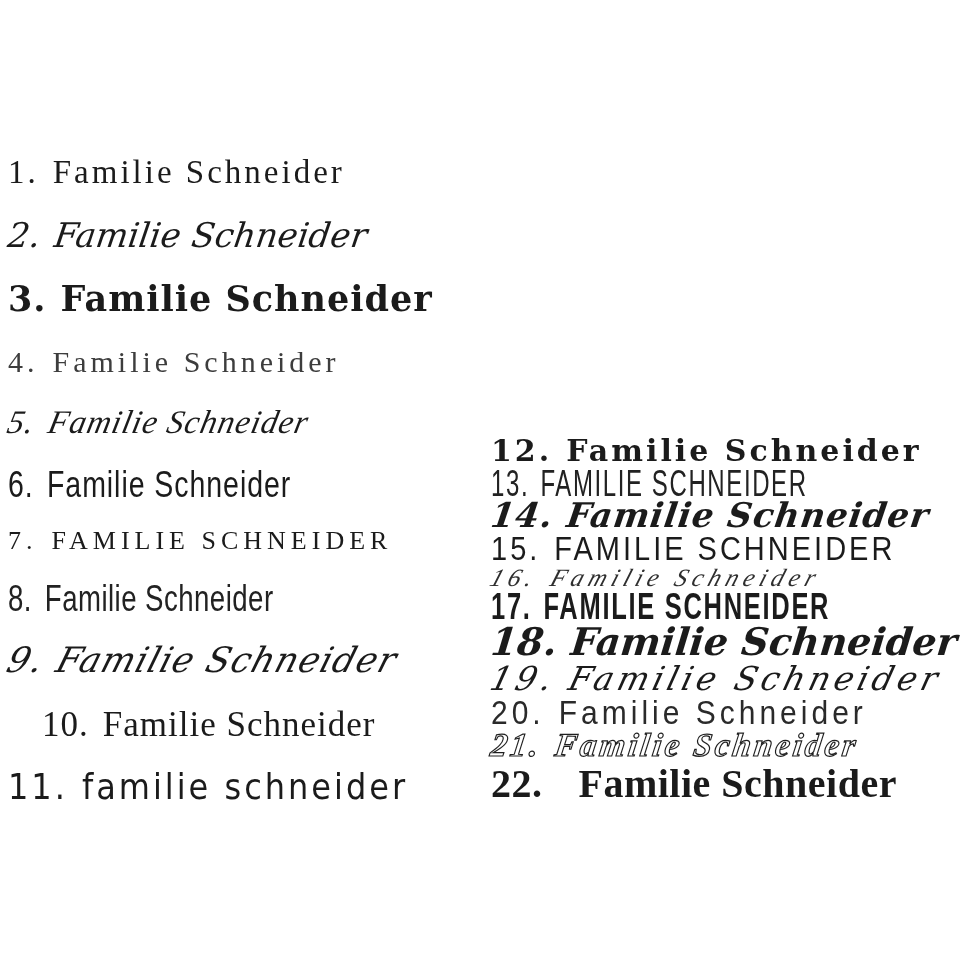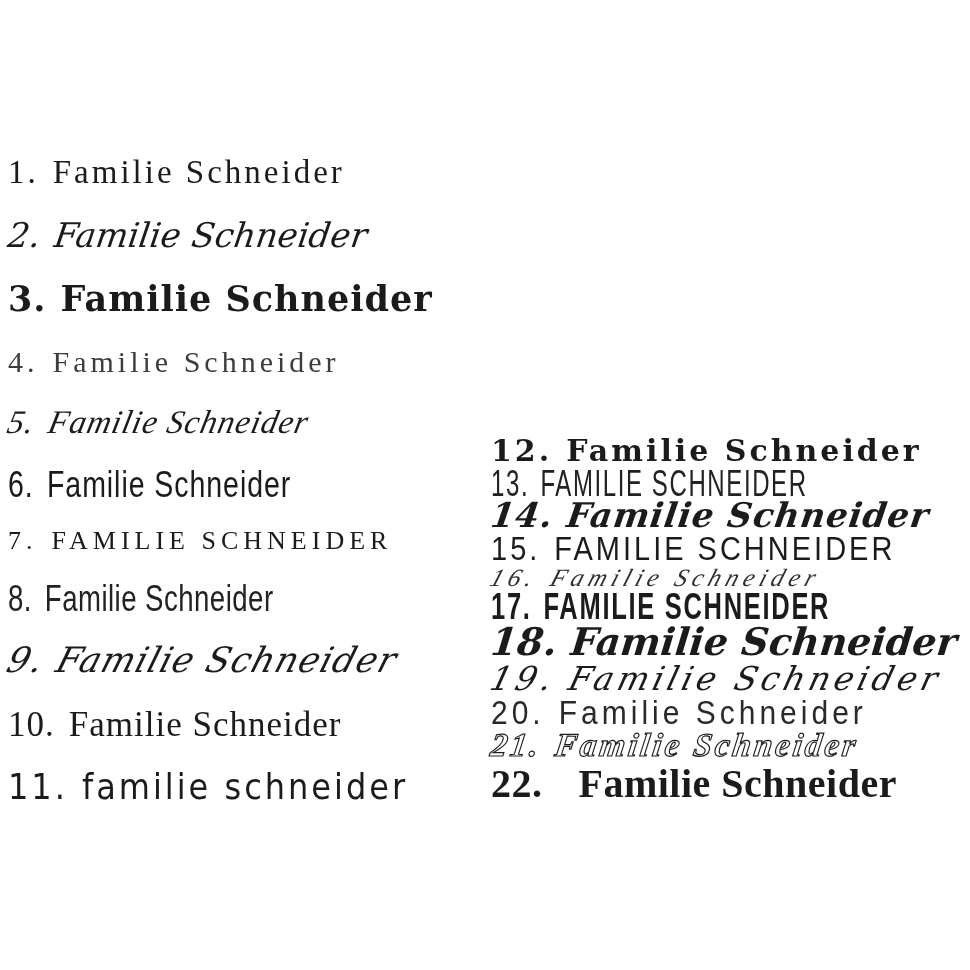--- a/index.html
+++ b/index.html
@@ -43,21 +43,21 @@
   
   .f1  { font-family: "Liberation Serif", serif; font-size: 33px; letter-spacing: 3px; }
   .f2  { font-family: "DejaVu Serif", serif; font-style: italic; font-size: 34px; transform: skewX(-8deg); }
   .f3  { font-family: "DejaVu Serif", serif; font-weight: bold; font-size: 35px; letter-spacing: 1px; }
   .f4  { font-family: "Liberation Serif", serif; font-size: 30px; letter-spacing: 4px; color: #3d3d3d; }
   .f5  { font-family: "Liberation Serif", serif; font-style: italic; font-size: 33px; letter-spacing: 1px; transform: skewX(-12deg); }
   .f6  { font-family: "Liberation Sans", sans-serif; font-size: 30px; letter-spacing: 1px; transform: scale(0.95, 1.25); }
   .f7  { font-family: "Liberation Serif", serif; text-transform: uppercase; font-size: 26px; letter-spacing: 5px; }
   .f8  { font-family: "Liberation Sans", sans-serif; font-size: 30px; letter-spacing: 0.5px; transform: scale(0.92, 1.2); color: #222; }
   .f9  { font-family: "DejaVu Serif", serif; font-style: italic; font-size: 35px; letter-spacing: 1px; transform: skewX(-16deg); }
-  .f10 { font-family: "Liberation Serif", serif; font-size: 35px; letter-spacing: 1px; }
+  .f10 { font-family: "Liberation Serif", serif; font-size: 35px; letter-spacing: 1px; margin-left: 34px; }
   .f11 { font-family: "DejaVu Sans", sans-serif; font-size: 32px; letter-spacing: 3px; transform: scale(1, 1.1); }
   .f11 .txt { text-transform: lowercase; }
   .f12 { font-family: "DejaVu Serif", serif; font-weight: bold; font-size: 30px; letter-spacing: 3px; }
   .f13 { font-family: "Liberation Sans", sans-serif; text-transform: uppercase; font-size: 30px; letter-spacing: 2px; transform: scale(0.8, 1.25); color: #222; }
   .f14 { font-family: "DejaVu Serif", serif; font-style: italic; font-weight: bold; font-size: 34px; letter-spacing: 1px; transform: skewX(-8deg); }
   .f15 { font-family: "Liberation Sans", sans-serif; text-transform: uppercase; font-size: 29px; letter-spacing: 3px; transform: scale(1, 1.15); }
   .f16 { font-family: "Liberation Serif", serif; font-style: italic; font-size: 25px; letter-spacing: 5px; transform: skewX(-18deg); color: #2f2f2f; }
   .f17 { font-family: "Liberation Sans", sans-serif; text-transform: uppercase; font-weight: bold; font-size: 30px; letter-spacing: 2px; transform: scale(0.85, 1.2); }
   .f18 { font-family: "DejaVu Serif", serif; font-style: italic; font-weight: bold; font-size: 38px; transform: skewX(-6deg); }
   .f19 { font-family: "DejaVu Serif", serif; font-style: italic; font-size: 33px; letter-spacing: 4px; transform: skewX(-14deg); }

